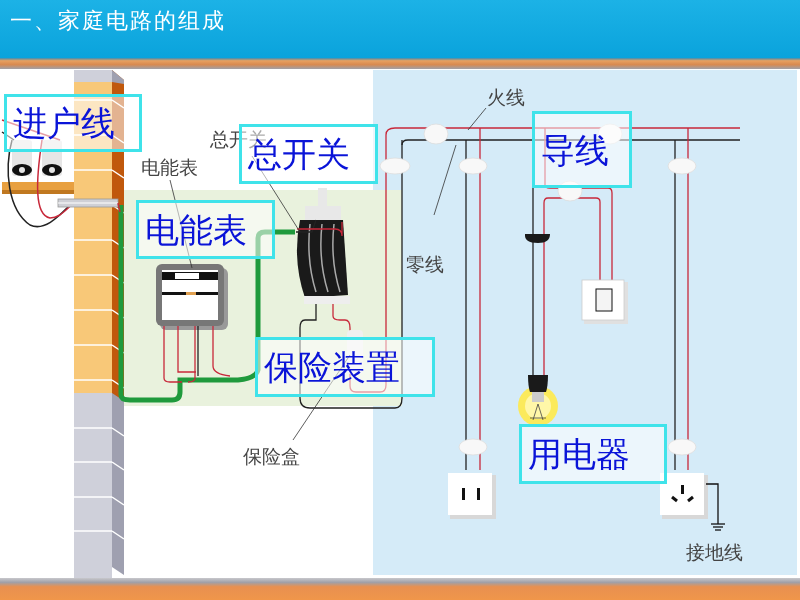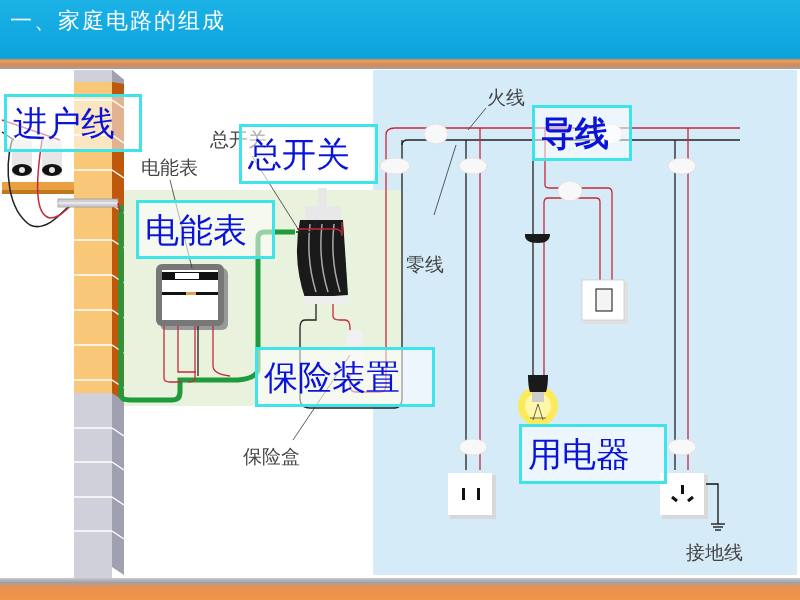--- a/index.html
+++ b/index.html
@@ -186,17 +186,17 @@
 <div class="small-label" style="left:141px; top:155px;">电能表</div>
 <div class="small-label" style="left:210px; top:127px;">总开关</div>
 <div class="small-label" style="left:487px; top:85px;">火线</div>
 <div class="small-label" style="left:406px; top:240px;margin-top:12px;">零线</div>
 <div class="small-label" style="left:243px; top:444px;">保险盒</div>
 <div class="small-label" style="left:686px; top:540px;">接地线</div>
 
 <div class="callout" style="left:4px; top:94px; width:138px; height:58px;">进户线</div>
 <div class="callout" style="left:136px; top:200px; width:139px; height:59px;">电能表</div>
 <div class="callout" style="left:239px; top:124px; width:139px; height:60px;">总开关</div>
-<div class="callout" style="left:255px; top:347px; width:180px; height:60px;text-align:center;">保险装置</div>
-<div class="callout" style="left:532px; top:105px; width:100px; height:56px;font-weight:bold;">导线</div>
+<div class="callout" style="left:255px; top:337px; width:180px; height:60px;text-align:center;">保险装置</div>
+<div class="callout" style="left:532px; top:111px; width:100px; height:77px;">导线</div>
 <div class="callout" style="left:471px; top:424px; width:148px; height:60px;margin-left:48px;">用电器</div>
 
 <div class="bottom-stripe"></div>
 
 </body></html>

